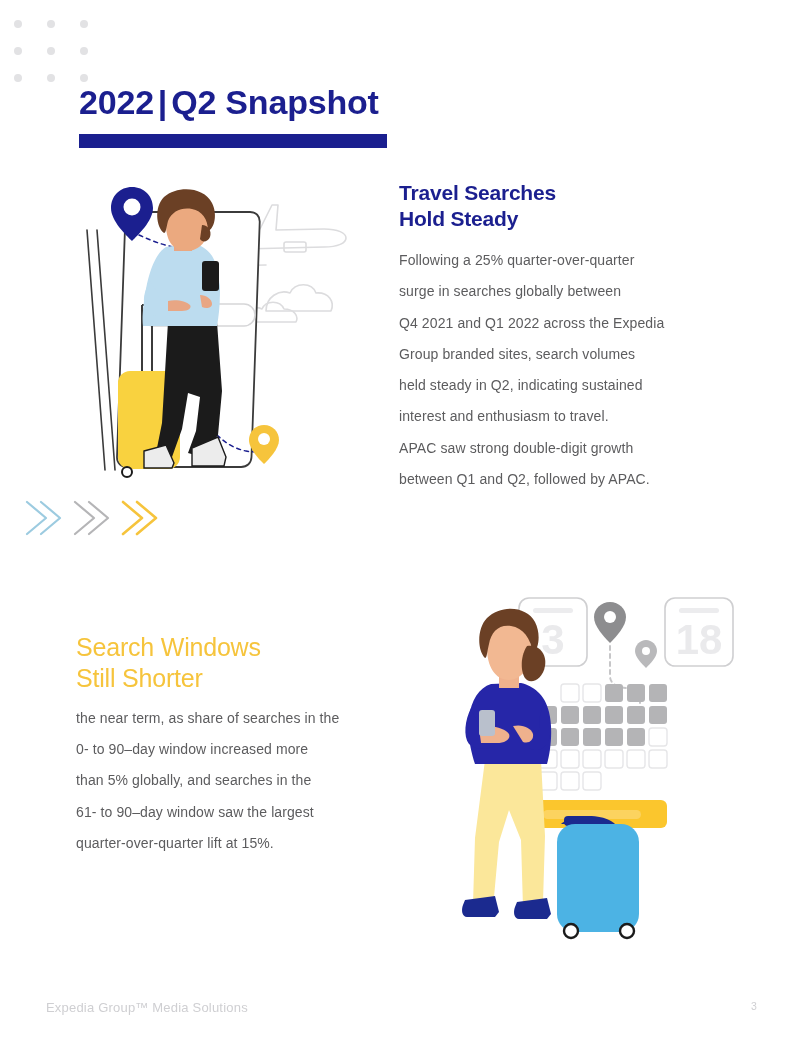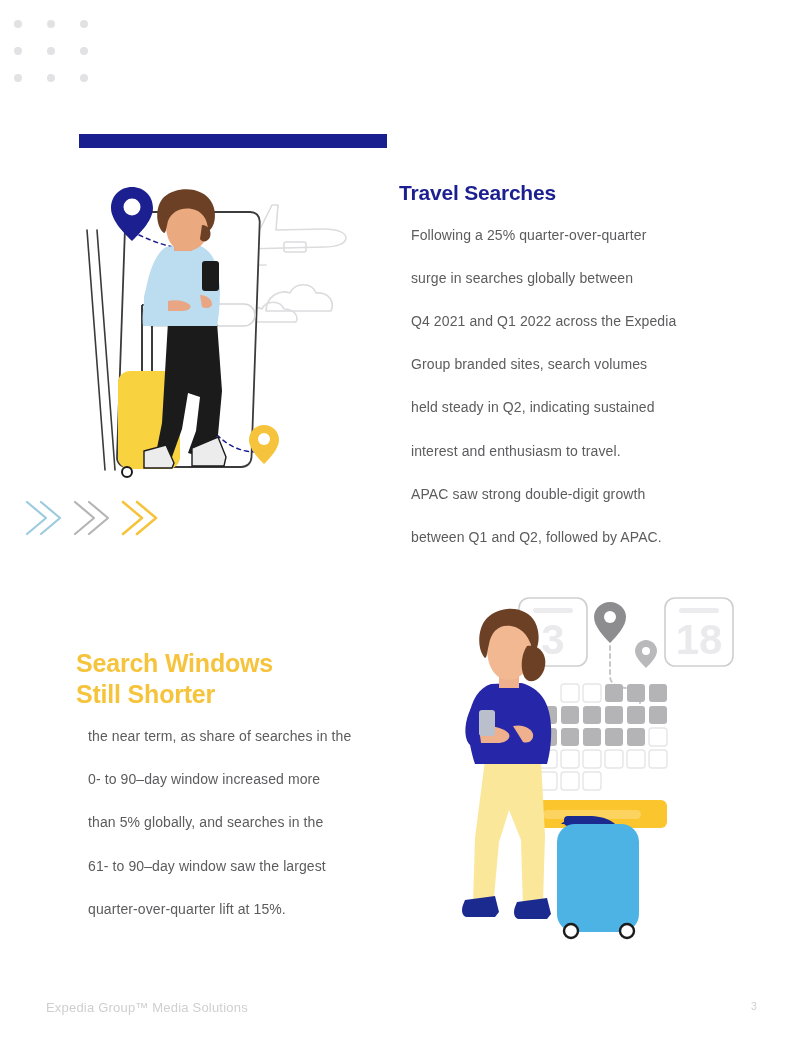--- a/index.html
+++ b/index.html
@@ -25,26 +25,26 @@
 
   
   .s1-text{position:absolute;left:399px;top:180px;width:330px;}
   .h2-blue{
     font-size:21px;font-weight:bold;color:#1b1f8f;line-height:1.22;margin:0 0 14px 0;
     letter-spacing:-0.2px;
   }
   .body-copy{
     font-size:14px;color:#5c5c5e;line-height:2.23;margin:0;letter-spacing:0.1px;
   }
-  .body-copy p{margin:12px;}
+  .body-copy p{margin:0;}
 
   
   .s2-text{position:absolute;left:76px;top:632px;width:330px;}
   .h2-yellow{
-    font-size:25px;font-weight:bold;color:#f6c43c;line-height:1.22;margin:16px 0 10px 0;
+    font-size:25px;font-weight:normal;color:#f6c43c;line-height:1.22;margin:0 0 10px 0;
     letter-spacing:-0.2px;
   }
 
   
   .illo1{position:absolute;left:96px;top:185px;width:272px;height:300px;}
   .illo2{position:absolute;left:443px;top:592px;width:292px;height:352px;}
   .chevrons{position:absolute;left:22px;top:492px;width:150px;height:52px;}
 
   
   .footer-left{
@@ -65,20 +65,23 @@
     <div class="dot" style="left:33px;top:0px;"></div>
     <div class="dot" style="left:66px;top:0px;"></div>
     <div class="dot" style="left:0px;top:27px;"></div>
     <div class="dot" style="left:33px;top:27px;"></div>
     <div class="dot" style="left:66px;top:27px;"></div>
     <div class="dot" style="left:0px;top:54px;"></div>
     <div class="dot" style="left:33px;top:54px;"></div>
     <div class="dot" style="left:66px;top:54px;"></div>
   </div>
 
+  <div class="title-block">
+    <h1 class="title"><span>2022</span><span class="sep">|</span><span>Q2 Snapshot</span></h1>
+  </div>
   <div class="title-rule"></div>
 
   <div class="illo1">
     <svg viewBox="0 0 272 300" width="272" height="300" aria-hidden="true">
 
       <g fill="none" stroke="#dcdcde" stroke-width="1.6" stroke-linejoin="round" stroke-linecap="round">
         <path d="M164 44 L176 20 L182 20 L180 45 L228 44 C242 44 250 48 250 53 C250 58 242 62 228 62 L150 64 L128 76 L120 74 L128 62 L112 62 L104 70 L98 69 L102 58 L98 50 L110 48 Z"></path>
         <rect x="188" y="57" width="22" height="10" rx="2"></rect>
         <path d="M96 82 L116 82"></path>
           <path d="M126 81 L170 80"></path>
@@ -150,20 +153,21 @@
 
         <path d="M68 12 C82 0 108 2 116 18 C122 30 118 44 112 46 C112 34 106 26 96 24 C86 22 76 26 72 36 C70 44 70 48 68 48 C60 42 58 22 68 12 Z" fill="#6b4025"></path>
         <path d="M106 40 C112 40 116 46 114 52 C112 57 106 58 104 54 Z" fill="#6b4025"></path>
       </g>
     </svg>
   </div>
 
   <div class="s1-text">
     <h2 class="h2-blue">
       <span>Travel Searches</span><br>
+      <span>Hold Steady</span>
     </h2>
     <div class="body-copy">
       <p>Following a 25% quarter-over-quarter</p>
       <p>surge in searches globally between</p>
       <p>Q4 2021 and Q1 2022 across the Expedia</p>
       <p>Group branded sites, search volumes</p>
       <p>held steady in Q2, indicating sustained</p>
       <p>interest and enthusiasm to travel.</p>
       <p>APAC saw strong double-digit growth</p>
       <p>between Q1 and Q2, followed by APAC.</p>

